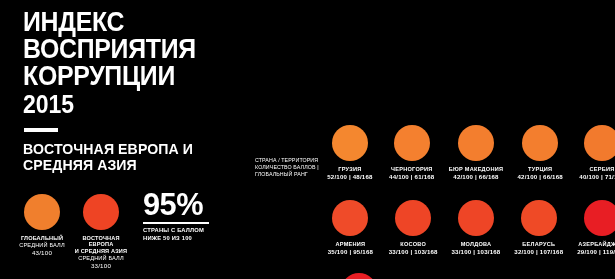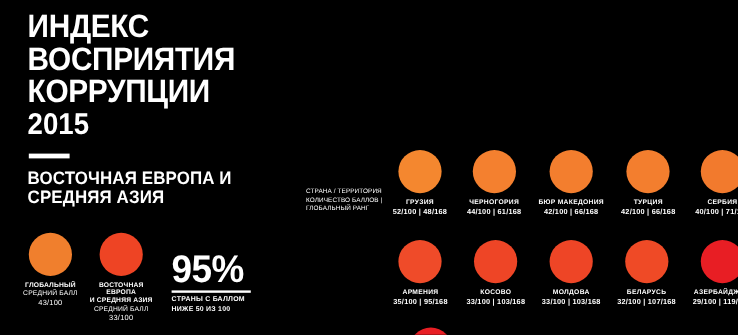--- a/index.html
+++ b/index.html
@@ -131,21 +131,21 @@
     font-size: 6.2px;
     line-height: 7px;
     letter-spacing: 0.2px;
     color: #ffffff;
   }
 
   
   .bigstat {
     position: absolute;
     left: 131px;
-    top: 208px;
+    top: 188px;
     width: 100px;
   }
   .bigstat-number {
     font-family: "Liberation Sans Narrow", "Liberation Sans", sans-serif;
     font-weight: 700;
     font-size: 32px;
     line-height: 32px;
     letter-spacing: -0.5px;
     color: #ffffff;
     transform: scaleX(0.96);

